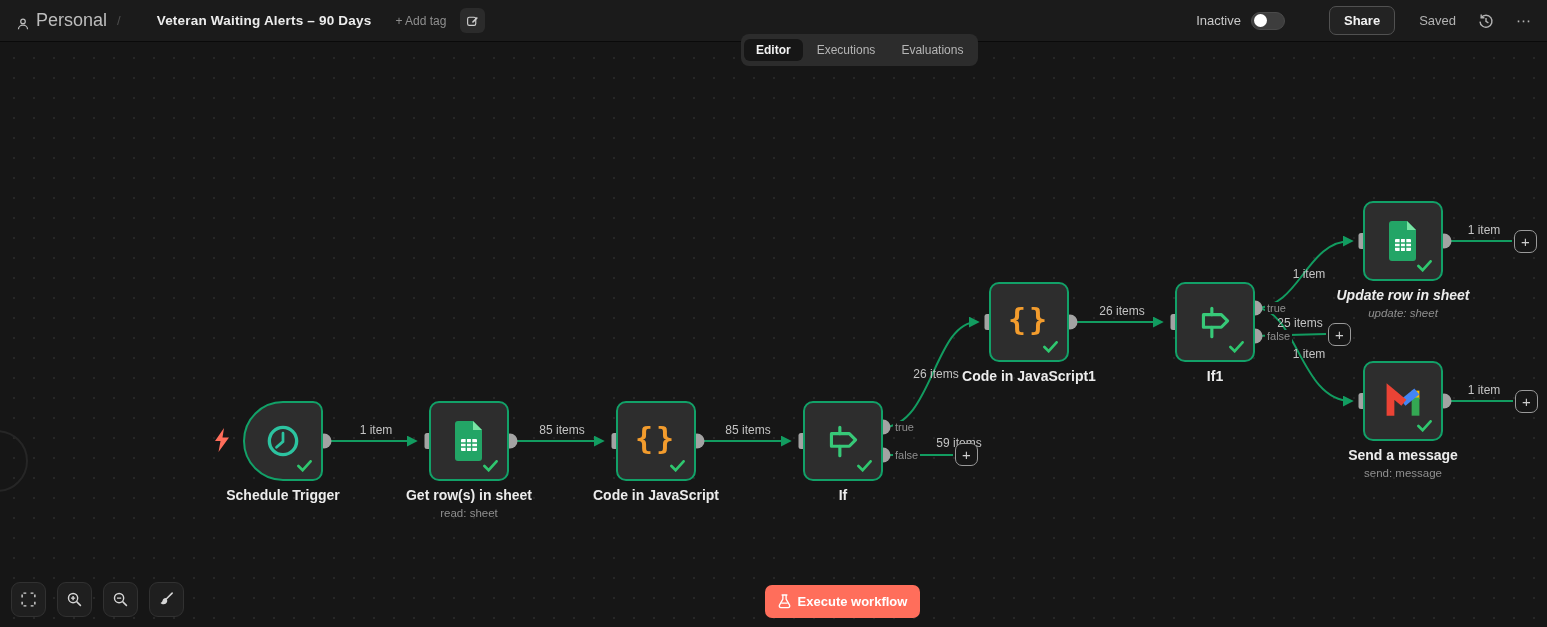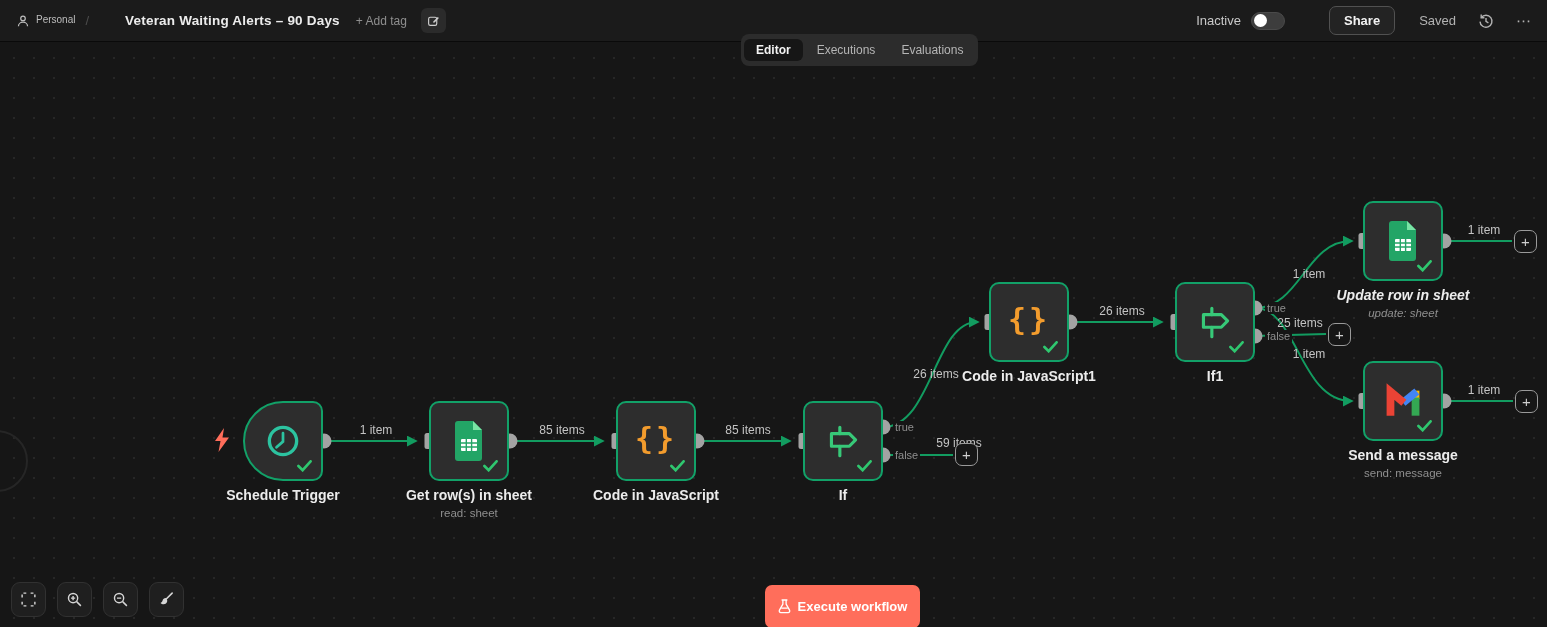--- a/index.html
+++ b/index.html
@@ -5,24 +5,24 @@
   * { margin:0; padding:0; box-sizing:border-box; }
   html,body { background:#101010; }
   body { font-family:"Liberation Sans", sans-serif; }
   .stage { position:relative; width:1547px; height:627px; background:#161616; overflow:hidden; }
 
   
   .topbar { position:absolute; top:0; left:0; right:0; height:42px; background:#1b1b1b;
             border-bottom:1px solid #0a0a0a; display:flex; align-items:center;
             justify-content:space-between; padding:0 16px; z-index:20; }
   .tb-left, .tb-right { display:flex; align-items:center; }
-  .crumb { color:#bdbdbd; font-size:10px; display:flex; align-items:flex-start; gap:6px; cursor:pointer; }
+  .crumb { color:#bdbdbd; font-size:18px; display:flex; align-items:flex-end; gap:6px; cursor:pointer; }
   .crumb-sep { color:#4d4d4d; margin:0 10px; font-size:13px; }
   .wf-title { color:#ececec; font-size:13.5px; font-weight:700; letter-spacing:.2px;margin-left:26px; }
-  .add-tag { color:#8f8f8f; font-size:12px; margin-left:16px; cursor:pointer; }
+  .add-tag { color:#8f8f8f; font-size:12px; margin-left:24px; cursor:pointer; }
   .icon-btn { width:25px; height:25px; border-radius:6px; background:#2b2b2b; border:none;
               display:flex; align-items:center; justify-content:center; margin-left:14px; cursor:pointer; }
   .status-lbl { color:#c9c9c9; font-size:13px; margin-right:10px; }
   .toggle { width:34px; height:18px; border-radius:10px; background:#3d3d3d; position:relative;
             cursor:pointer; border:1px solid #4a4a4a; }
   .toggle .knob { position:absolute; left:2px; top:1.5px; width:13px; height:13px; border-radius:50%; background:#fff; }
   .share-btn { margin-left:44px; background:#232323; border:1px solid #515151; color:#f2f2f2;
                font-size:13px; font-weight:700; padding:6px 14px; border-radius:7px; cursor:pointer;
                font-family:"Liberation Sans",sans-serif; }
   .saved-lbl { color:#b3b3b3; font-size:13px; margin-left:24px; }
@@ -63,21 +63,21 @@
           z-index:5; cursor:pointer; padding:0; }
 
   .bolt { position:absolute; z-index:5; }
   .ghost-circle { position:absolute; left:-34px; top:430px; width:62px; height:62px; border-radius:50%;
                   border:2px solid #262626; z-index:1; }
 
   
   .zoombar { position:absolute; bottom:10px; left:11px; display:flex; gap:11px; z-index:20; }
   .zbtn { width:35px; height:35px; border-radius:9px; background:#1f1f1f; border:1px solid #313131;
           display:flex; align-items:center; justify-content:center; cursor:pointer; }
-  .exec-btn { position:absolute; left:765px; top:585px; width:155px; height:43px; background:#ff6e5b;
+  .exec-btn { position:absolute; left:765px; top:585px; width:155px; height:33px; background:#ff6e5b;
               border:none; border-radius:7px; color:#fff; font-size:13px; font-weight:700;
               display:flex; align-items:center; justify-content:center; gap:7px; cursor:pointer;
               z-index:20; font-family:"Liberation Sans",sans-serif; }
 </style>
 </head>
 <body>
 
 <div class="stage">
 
   <div class="topbar">

